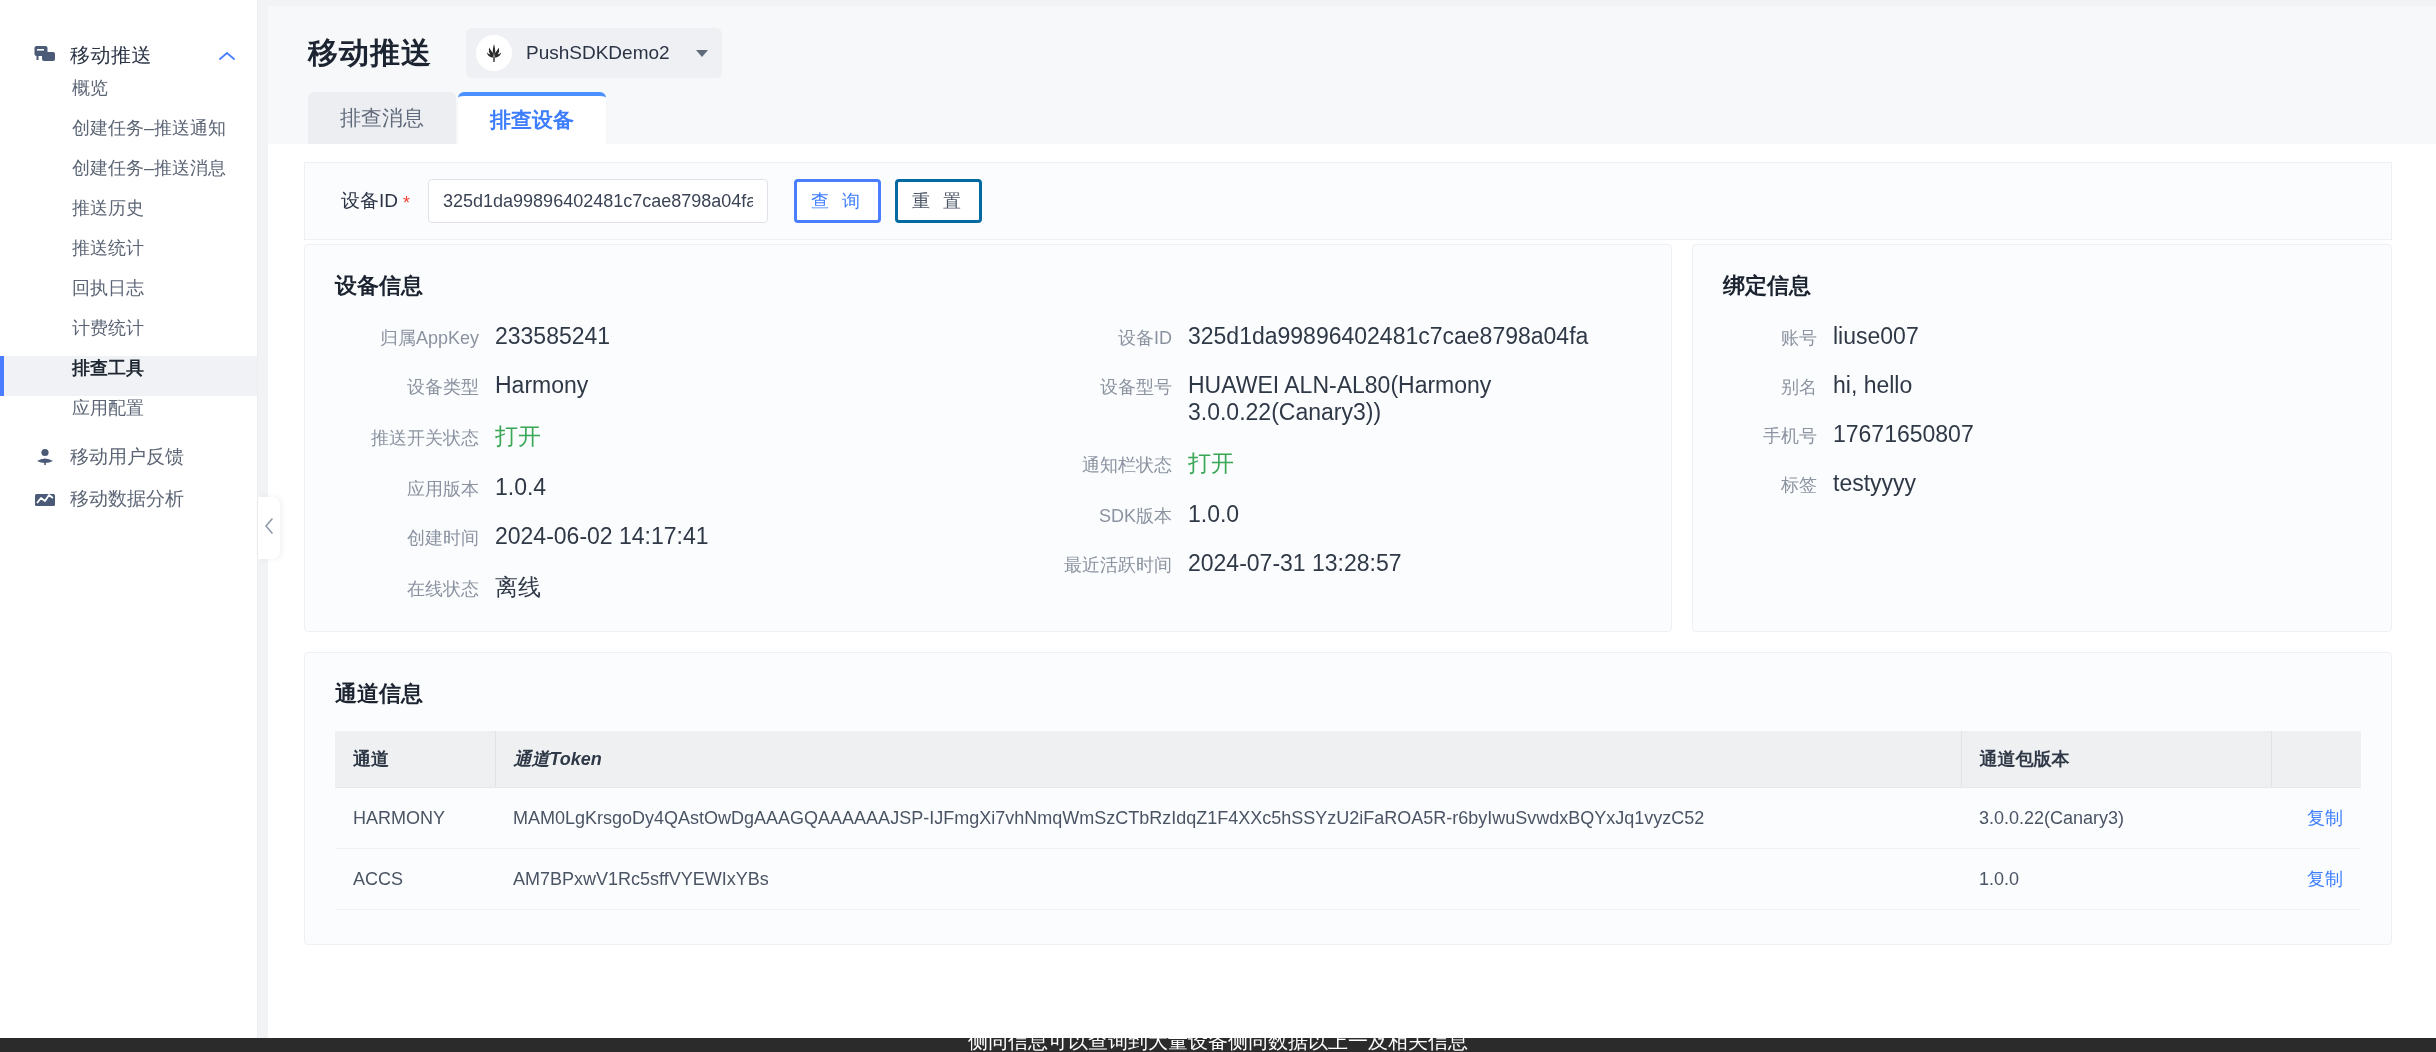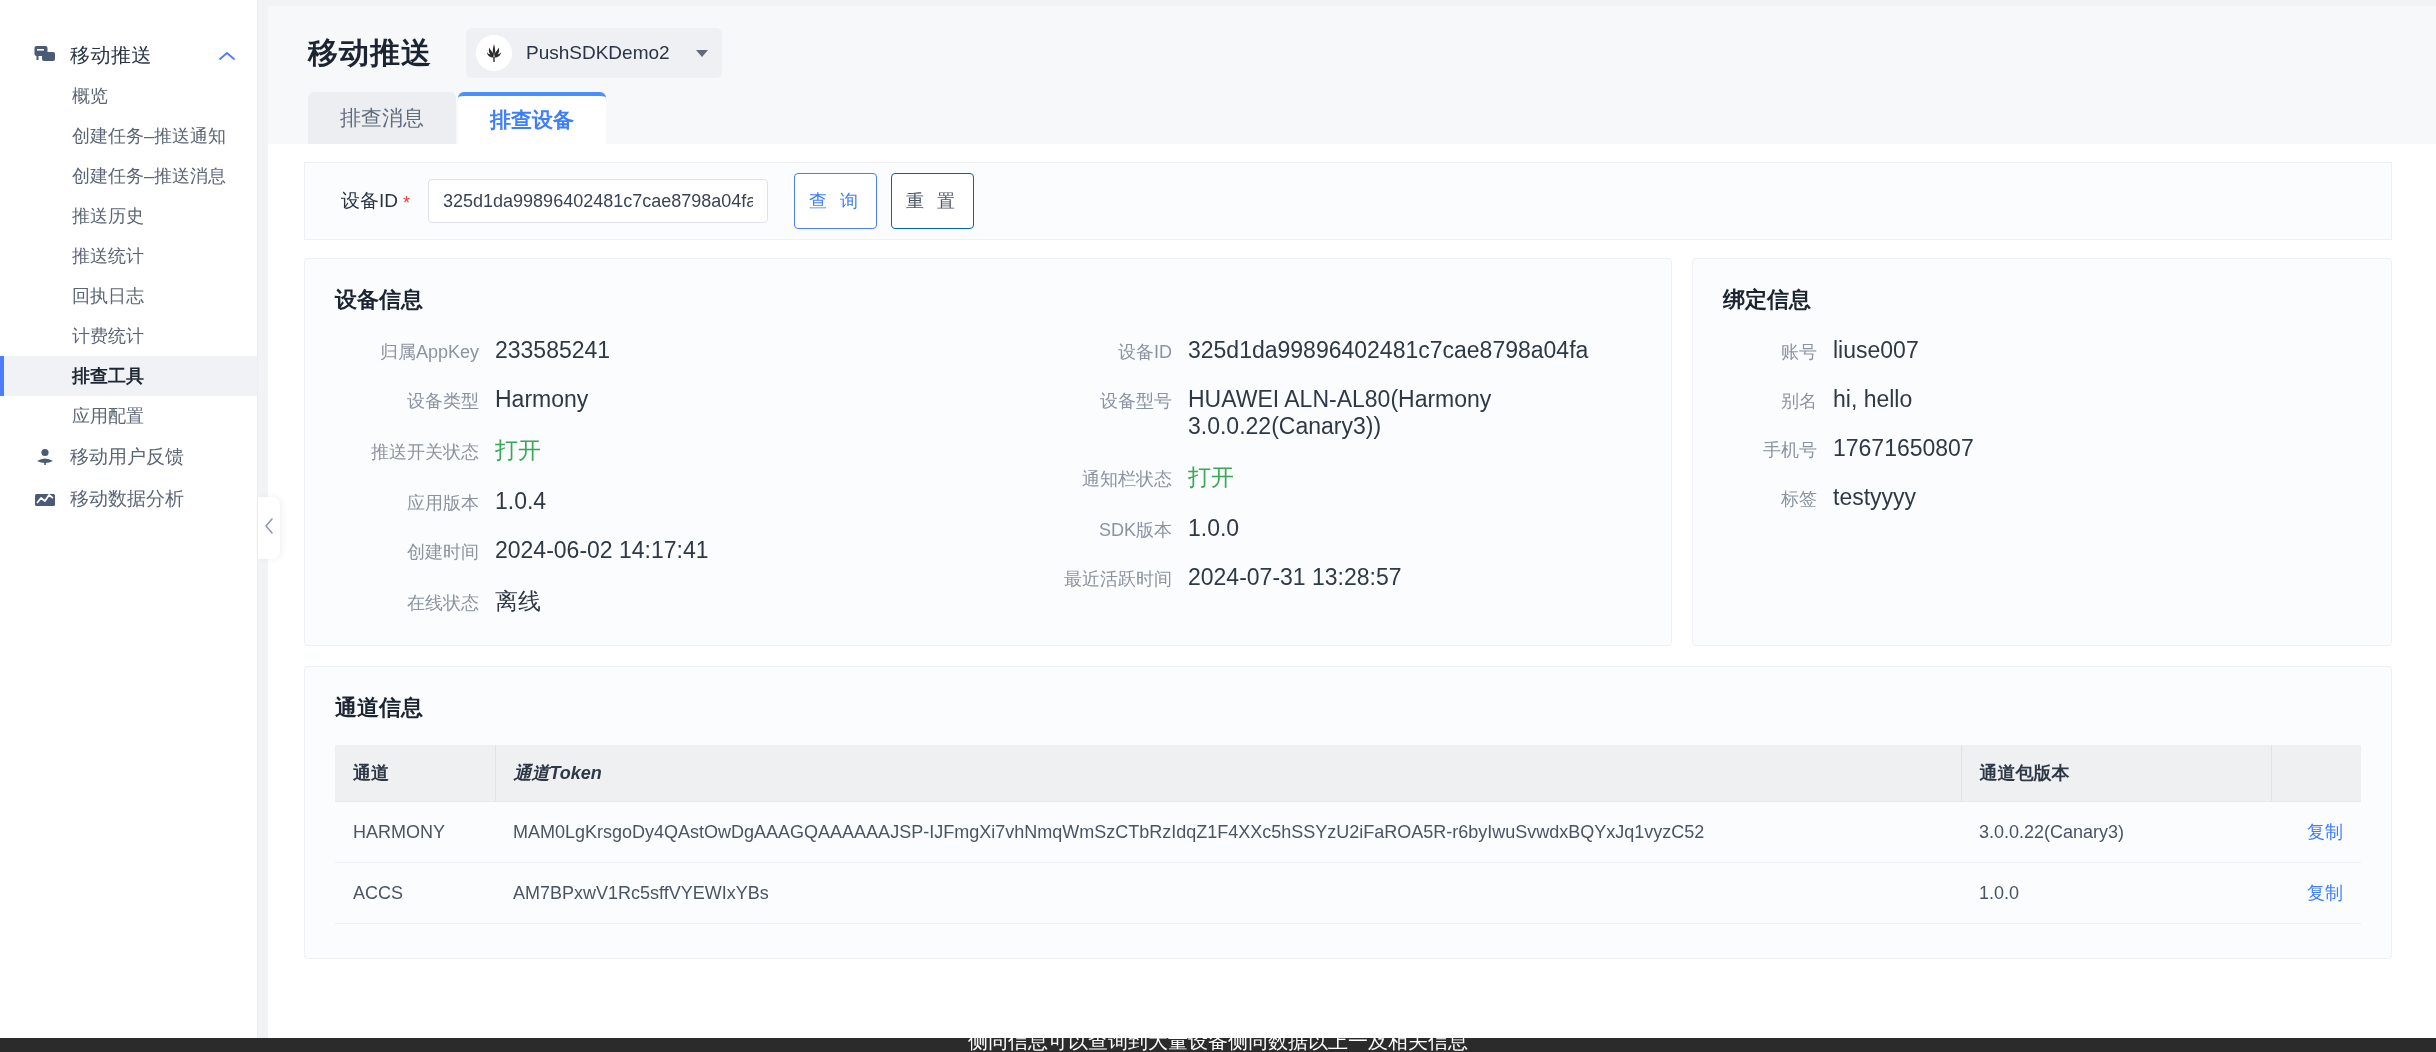--- a/index.html
+++ b/index.html
@@ -31,21 +31,21 @@
     width: 22px; height: 22px; margin-right: 14px;
     display:flex; align-items:center; justify-content:center;
     color: #4a5a77;
   }
   .nav-group-head .grp-label {
     font-size: 20px; color: #2b3445; letter-spacing: .5px; flex:1;
   }
   .chev-up { color:#4a7dff; font-size:15px; line-height:1; }
 
   .nav-item {
-    display:flex; align-items:center;
+    display:flex; 
     height: 40px; padding-left: 72px;
     font-size: 18px; color: #5c6575;
     cursor:pointer; position:relative;
   }
   .nav-item.active {
     background: #f0f2f5;
     color: #1f2733; font-weight: 600;
   }
   .nav-item.active:before {
     content:""; position:absolute; left:0; top:0; bottom:0;
@@ -150,32 +150,32 @@
   .text-input {
     width: 340px; height: 44px;
     border:1px solid #dfe3e9; border-radius:4px;
     background:#ffffff;
     font-size:18px; color:#3a4354;
     padding: 0 14px;
     font-family: inherit;
     margin-left: 8px;
   }
   .btn {
-    height: 56px; min-width: 72px;
+    height: 44px; min-width: 72px;
     display:inline-flex; align-items:center; justify-content:center;
     font-size:18px; letter-spacing:4px;
     border-radius:4px; cursor:pointer;
-    border:1px solid #0369a1; background:#ffffff; color:#4a5464;
+    border:3px solid #0369a1; background:#ffffff; color:#4a5464;
     padding: 0 14px;
   }
   .btn.primary { border-color:#4a7dff; color:#3d7eff; margin-left: 26px; }
   .btn.ghost { margin-left: 14px; }
 
   
-  .panels { display:flex; gap: 20px; margin-top: 18px; }
+  .panels { display:flex; gap: 20px; margin-top: 4px; }
   .panel {
     background:#fbfcfd; border:1px solid #eef0f3; border-radius:4px;
     padding: 26px 30px 28px 30px;
   }
   .panel-title {
     font-size: 22px; font-weight:700; color:#1c2431; margin-bottom: 22px;
   }
   .panel-device { flex: 1 1 auto; }
   .panel-bind { width: 700px; min-width:700px; }
 

